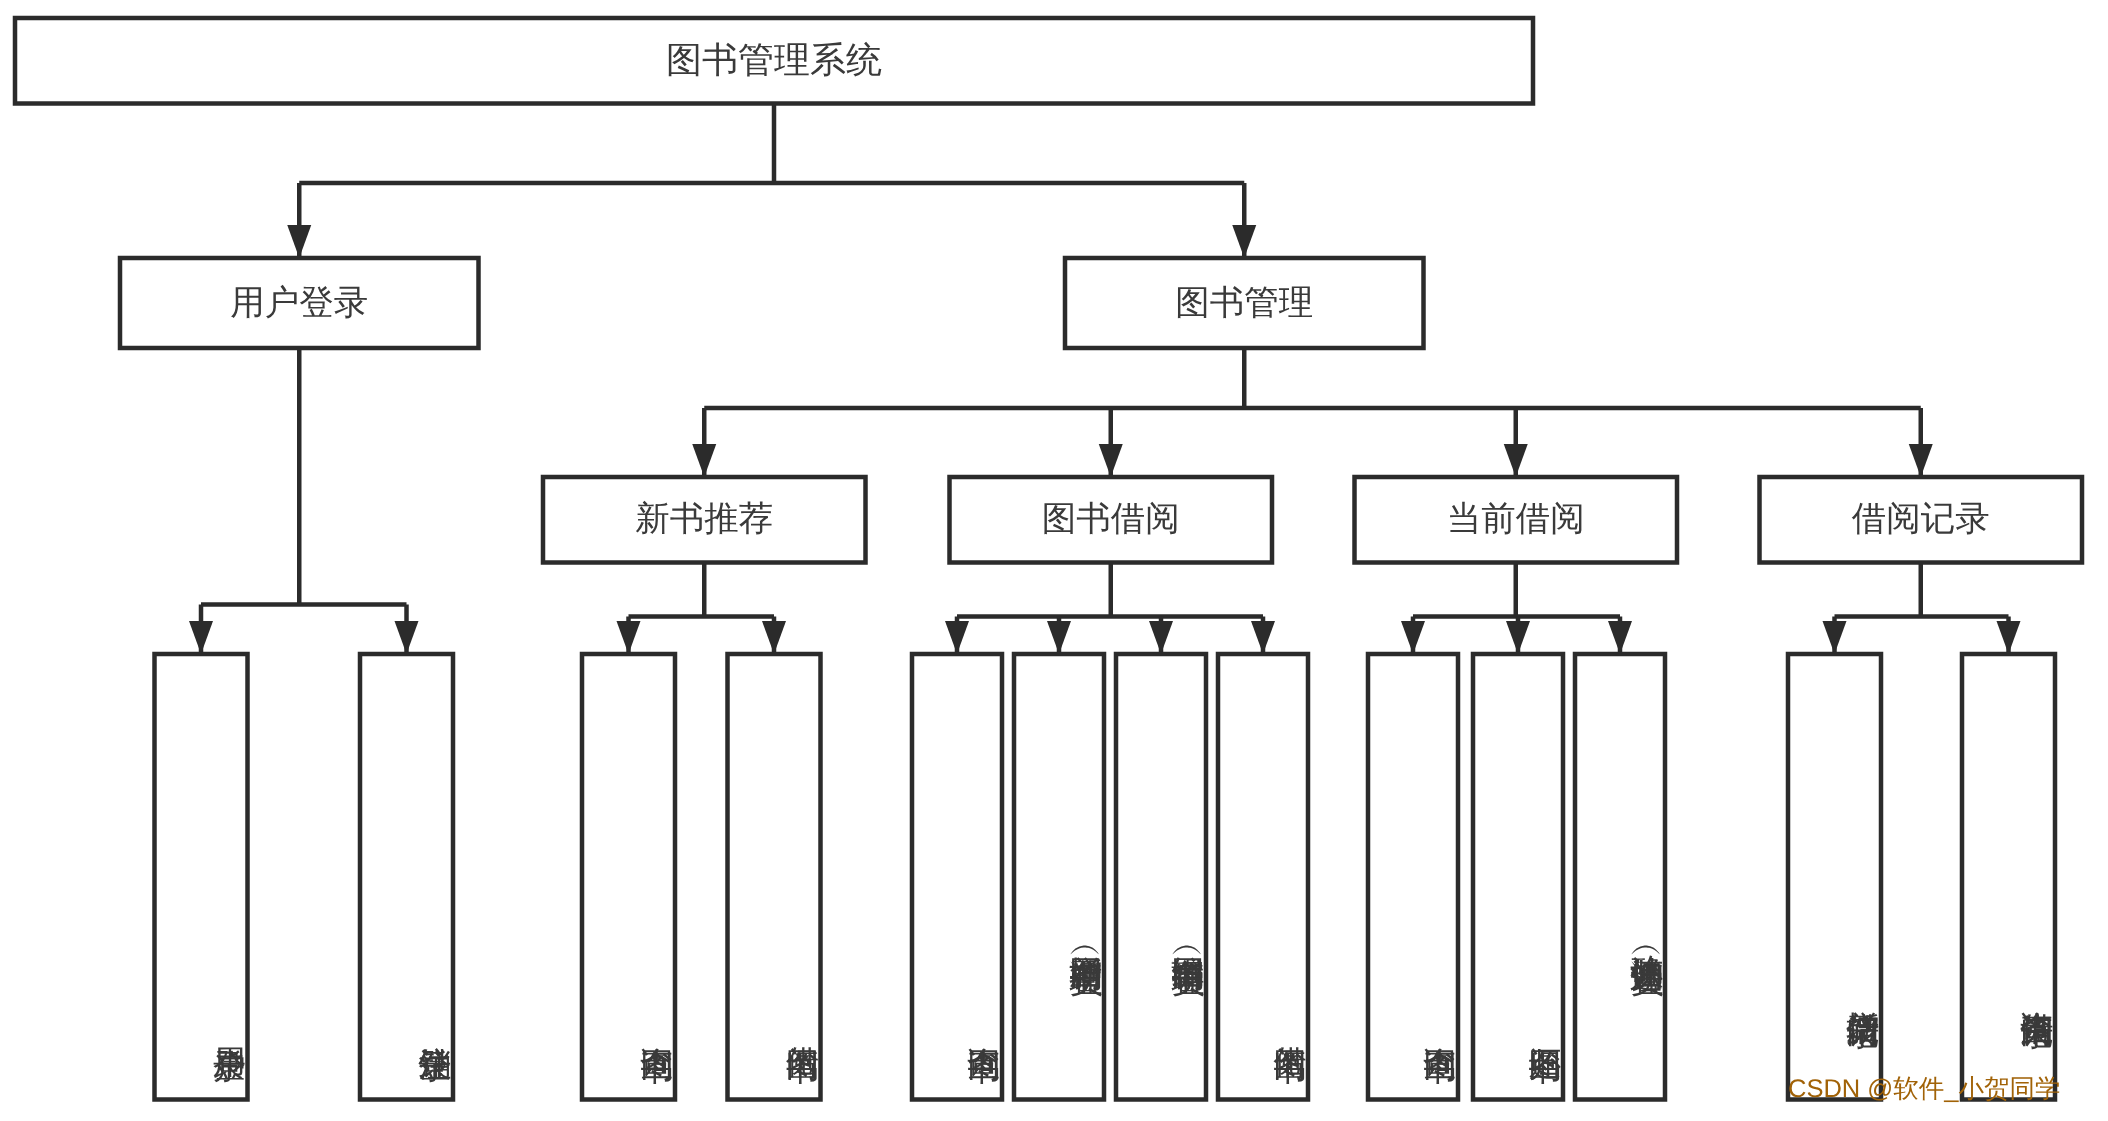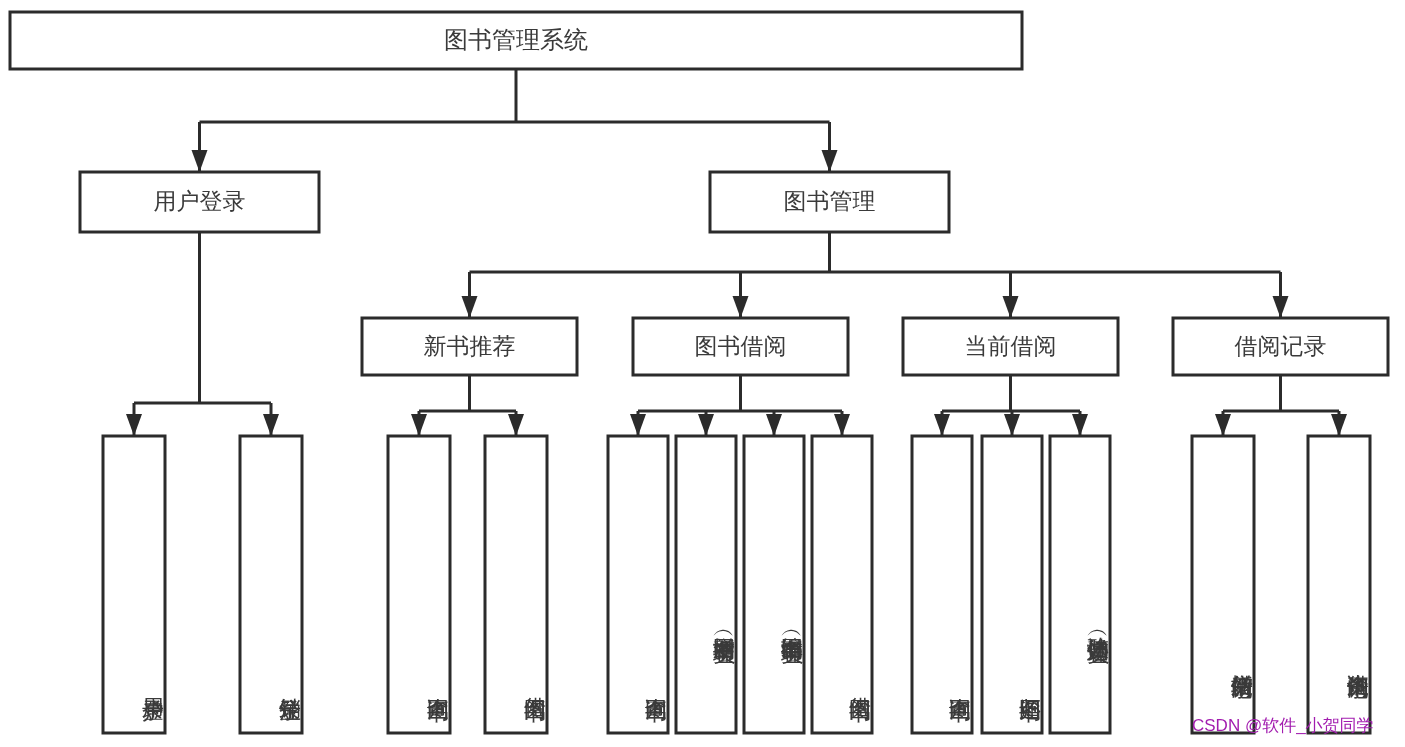--- a/index.html
+++ b/index.html
@@ -69,21 +69,21 @@
     letter-spacing: 1px;
     white-space: nowrap;
     pointer-events: none;
   }
   .watermark {
     position: absolute;
     left: 1192px;
     top: 714px;
     font-family: "Liberation Sans", "DejaVu Sans", sans-serif;
     font-size: 17px;
-    color: #a21caf;
+    color: #a16207;
     white-space: nowrap;
   }
 </style>
 </head>
 <body>
 
 <div id="diagram-root">
 
   <svg class="canvas" viewBox="0 0 1405 747">
     <g id="connectors-layer">

